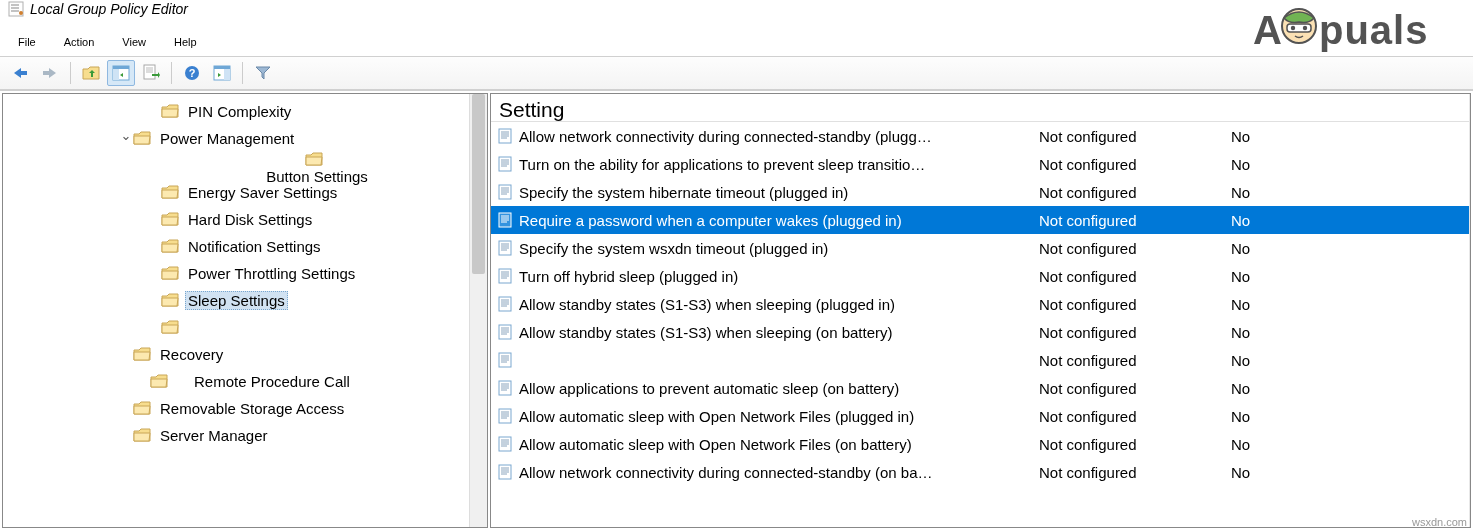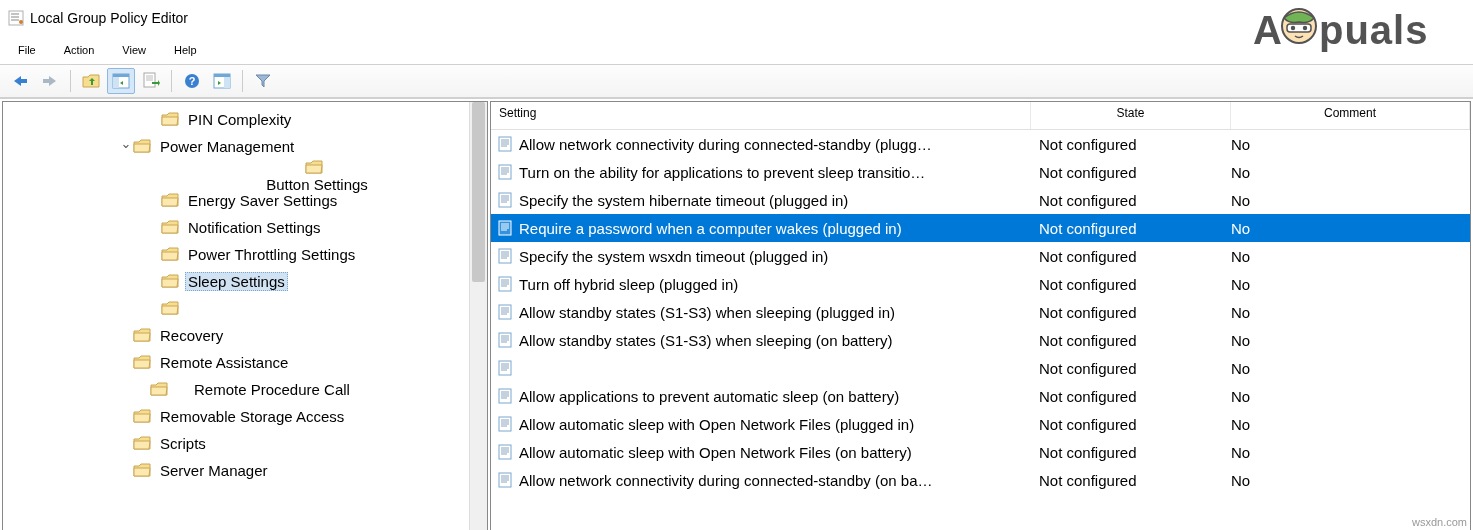--- a/index.html
+++ b/index.html
@@ -9,23 +9,23 @@
     font-size: 15px;
     color: #000;
     background: #fff;
     width: 1473px;
     height: 530px;
     overflow: hidden;
     position: relative;
   }
   .titlebar {
     display: flex;
-    align-items: center;
-    padding: 18px 8px;
+    padding: 1px 8px;
     height: 28px;
+    font-style: italic;
   }
   .titlebar .app-icon {
     width: 16px; height: 16px;
     margin-right: 6px;
   }
   .titlebar .title-text {
     font-size: 14px;
   }
   .menubar {
     display: flex;
@@ -125,21 +125,22 @@
     flex: 1;
     border: 1px solid #888;
     margin: 2px 2px 2px 0;
     overflow: hidden;
     position: relative;
   }
   .list-header {
     display: flex;
     height: 28px;
     border-bottom: 1px solid #e0e0e0;
-    font-size: 12px;
+    font-size: 21px;
+    flex-direction: column;
   }
   .list-header .col {
     padding: 4px 8px;
     border-right: 1px solid #e8e8e8;
   }
   .col-setting { flex: 0 0 540px; }
   .col-state   { flex: 0 0 200px; text-align: left; padding-left: 8px;}
   .col-comment { flex: 1; text-align: center; }
   .list-body {
     font-size: 15px;
@@ -325,20 +326,30 @@
           <span class="label">Energy Saver Settings</span>
         </div>
         <div class="tree-row" style="padding-left: 144px;">
           <span class="chev" style="font-size: 13px;"></span>
           <span class="folder">
             <svg viewBox="0 0 18 15" width="18" height="15">
               <path d="M1 3 L6 3 L8 1 L17 1 L17 13 L1 13 Z" fill="#f7dd8e" stroke="#c9a656"></path>
               <path d="M1 5 L17 5 L16 13 L1 13 Z" fill="#fce9b0" stroke="#c9a656"></path>
             </svg>
           </span>
+          <span class="label">Hard Disk Settings</span>
+        </div>
+        <div class="tree-row" style="padding-left: 144px;">
+          <span class="chev" style="font-size: 13px;"></span>
+          <span class="folder">
+            <svg viewBox="0 0 18 15" width="18" height="15">
+              <path d="M1 3 L6 3 L8 1 L17 1 L17 13 L1 13 Z" fill="#f7dd8e" stroke="#c9a656"></path>
+              <path d="M1 5 L17 5 L16 13 L1 13 Z" fill="#fce9b0" stroke="#c9a656"></path>
+            </svg>
+          </span>
           <span class="label">Notification Settings</span>
         </div>
         <div class="tree-row" style="padding-left: 144px;">
           <span class="chev" style="font-size: 13px;"></span>
           <span class="folder">
             <svg viewBox="0 0 18 15" width="18" height="15">
               <path d="M1 3 L6 3 L8 1 L17 1 L17 13 L1 13 Z" fill="#f7dd8e" stroke="#c9a656"></path>
               <path d="M1 5 L17 5 L16 13 L1 13 Z" fill="#fce9b0" stroke="#c9a656"></path>
             </svg>
           </span>
@@ -366,59 +377,39 @@
         <div class="tree-row" style="padding-left: 116px;">
           <span class="chev" style="font-size: 13px;"></span>
           <span class="folder">
             <svg viewBox="0 0 18 15" width="18" height="15">
               <path d="M1 3 L6 3 L8 1 L17 1 L17 13 L1 13 Z" fill="#f7dd8e" stroke="#c9a656"></path>
               <path d="M1 5 L17 5 L16 13 L1 13 Z" fill="#fce9b0" stroke="#c9a656"></path>
             </svg>
           </span>
           <span class="label">Recovery</span>
         </div>
+        <div class="tree-row" style="padding-left: 116px; gap: 17px;">
+          <span class="chev" style="font-size: 13px;"></span>
+          <span class="folder">
+            <svg viewBox="0 0 18 15" width="18" height="15">
+              <path d="M1 3 L6 3 L8 1 L17 1 L17 13 L1 13 Z" fill="#f7dd8e" stroke="#c9a656"></path>
+              <path d="M1 5 L17 5 L16 13 L1 13 Z" fill="#fce9b0" stroke="#c9a656"></path>
+            </svg>
+          </span>
+          <span class="label">Remote Procedure Call</span>
+        </div>
         <div class="tree-row" style="padding-left: 116px;">
           <span class="chev" style="font-size: 13px;"></span>
           <span class="folder">
             <svg viewBox="0 0 18 15" width="18" height="15">
               <path d="M1 3 L6 3 L8 1 L17 1 L17 13 L1 13 Z" fill="#f7dd8e" stroke="#c9a656"></path>
               <path d="M1 5 L17 5 L16 13 L1 13 Z" fill="#fce9b0" stroke="#c9a656"></path>
             </svg>
           </span>
-          <span class="label">Remote Assistance</span>
-        </div>
-        <div class="tree-row" style="padding-left: 116px; gap: 17px;">
-          <span class="chev" style="font-size: 13px;"></span>
-          <span class="folder">
-            <svg viewBox="0 0 18 15" width="18" height="15">
-              <path d="M1 3 L6 3 L8 1 L17 1 L17 13 L1 13 Z" fill="#f7dd8e" stroke="#c9a656"></path>
-              <path d="M1 5 L17 5 L16 13 L1 13 Z" fill="#fce9b0" stroke="#c9a656"></path>
-            </svg>
-          </span>
-          <span class="label">Remote Procedure Call</span>
-        </div>
-        <div class="tree-row" style="padding-left: 116px;">
-          <span class="chev" style="font-size: 13px;"></span>
-          <span class="folder">
-            <svg viewBox="0 0 18 15" width="18" height="15">
-              <path d="M1 3 L6 3 L8 1 L17 1 L17 13 L1 13 Z" fill="#f7dd8e" stroke="#c9a656"></path>
-              <path d="M1 5 L17 5 L16 13 L1 13 Z" fill="#fce9b0" stroke="#c9a656"></path>
-            </svg>
-          </span>
           <span class="label">Removable Storage Access</span>
-        </div>
-        <div class="tree-row" style="padding-left: 116px;">
-          <span class="chev" style="font-size: 13px;"></span>
-          <span class="folder">
-            <svg viewBox="0 0 18 15" width="18" height="15">
-              <path d="M1 3 L6 3 L8 1 L17 1 L17 13 L1 13 Z" fill="#f7dd8e" stroke="#c9a656"></path>
-              <path d="M1 5 L17 5 L16 13 L1 13 Z" fill="#fce9b0" stroke="#c9a656"></path>
-            </svg>
-          </span>
-          <span class="label">Scripts</span>
         </div>
         <div class="tree-row" style="padding-left: 116px;">
           <span class="chev" style="font-size: 13px;"></span>
           <span class="folder">
             <svg viewBox="0 0 18 15" width="18" height="15">
               <path d="M1 3 L6 3 L8 1 L17 1 L17 13 L1 13 Z" fill="#f7dd8e" stroke="#c9a656"></path>
               <path d="M1 5 L17 5 L16 13 L1 13 Z" fill="#fce9b0" stroke="#c9a656"></path>
             </svg>
           </span>
           <span class="label">Server Manager</span>

